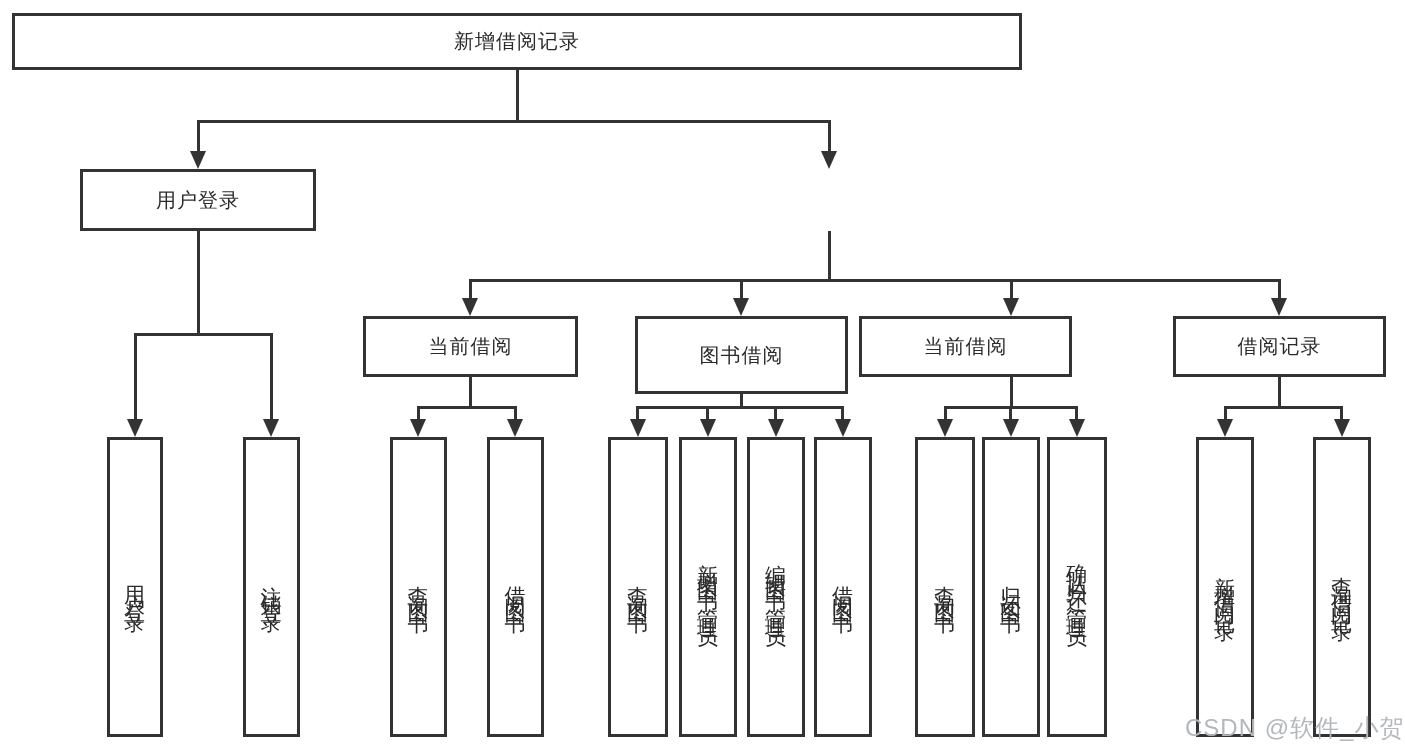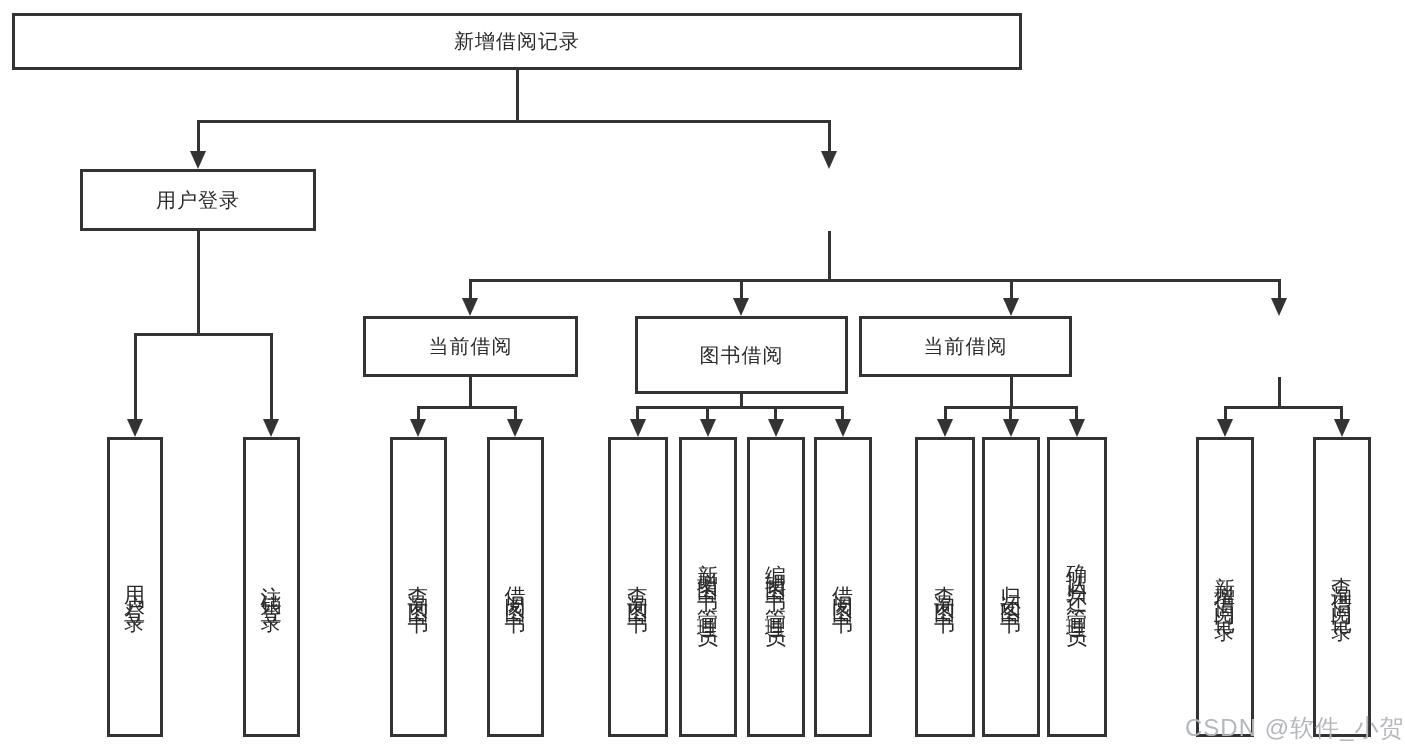--- a/index.html
+++ b/index.html
@@ -83,20 +83,21 @@
   <div class="line" style="left:740px;top:279px;width:3px;height:19px"></div>
   <div class="arrow" style="left:733px;top:298px"></div>
   <div class="line" style="left:1010px;top:279px;width:3px;height:19px"></div>
   <div class="arrow" style="left:1003px;top:298px"></div>
   <div class="line" style="left:1278px;top:279px;width:3px;height:19px"></div>
   <div class="arrow" style="left:1271px;top:298px"></div>
 
   <div class="box" style="left:363px;top:316px;width:215px;height:61px">当前借阅</div>
   <div class="box" style="left:635px;top:316px;width:213px;height:78px">图书借阅</div>
   <div class="box" style="left:859px;top:316px;width:213px;height:61px">当前借阅</div>
+  <div class="box" style="left:1173px;top:316px;width:213px;height:61px">借阅记录</div>
 
   <div class="line" style="left:469px;top:377px;width:3px;height:29px"></div>
   <div class="line" style="left:417px;top:406px;width:100px;height:3px"></div>
   <div class="line" style="left:417px;top:406px;width:3px;height:13px"></div>
   <div class="arrow" style="left:410px;top:419px"></div>
   <div class="line" style="left:514px;top:406px;width:3px;height:13px"></div>
   <div class="arrow" style="left:507px;top:419px"></div>
 
   <div class="line" style="left:740px;top:377px;width:3px;height:29px"></div>
   <div class="line" style="left:636px;top:406px;width:208px;height:3px"></div>

